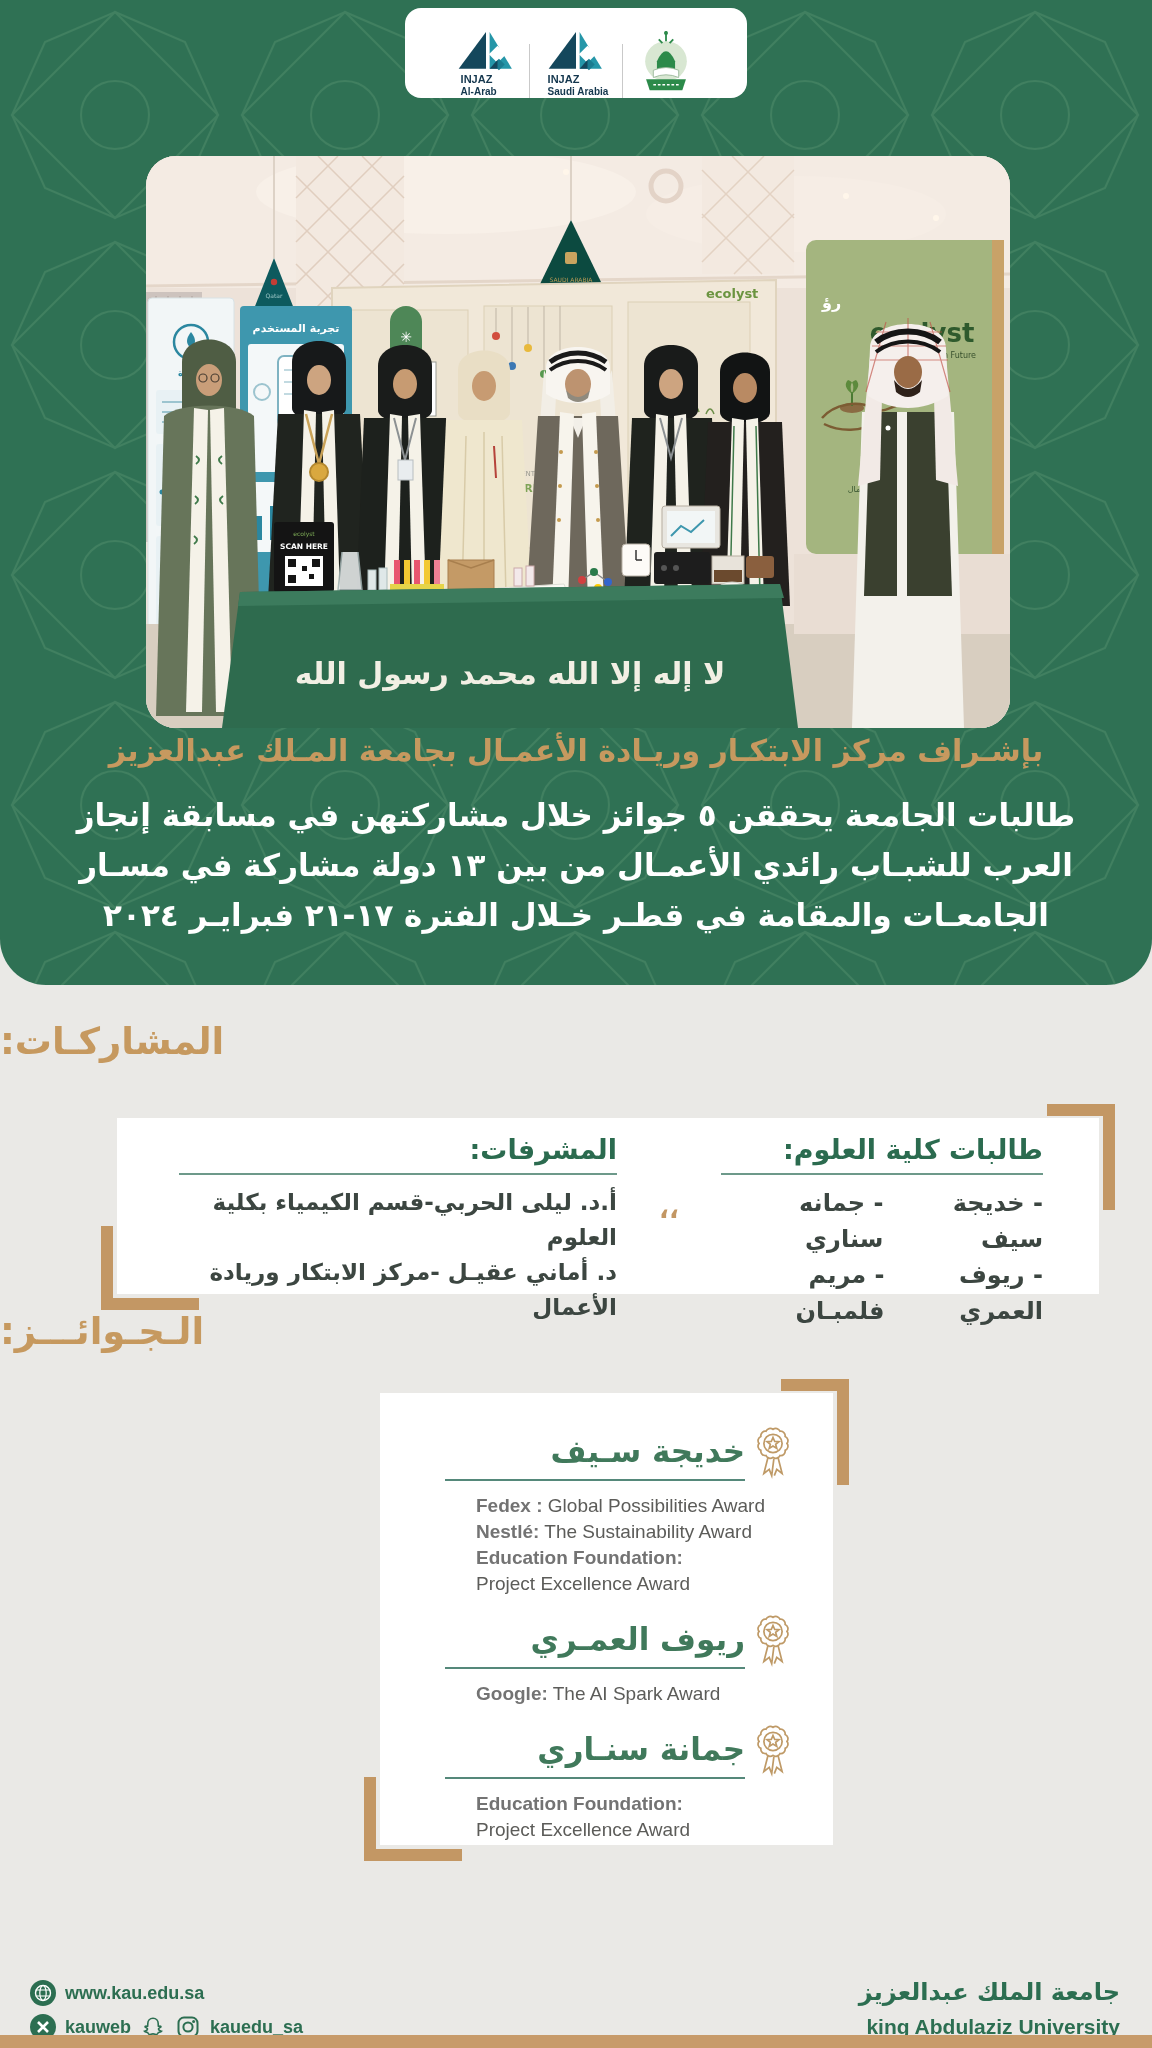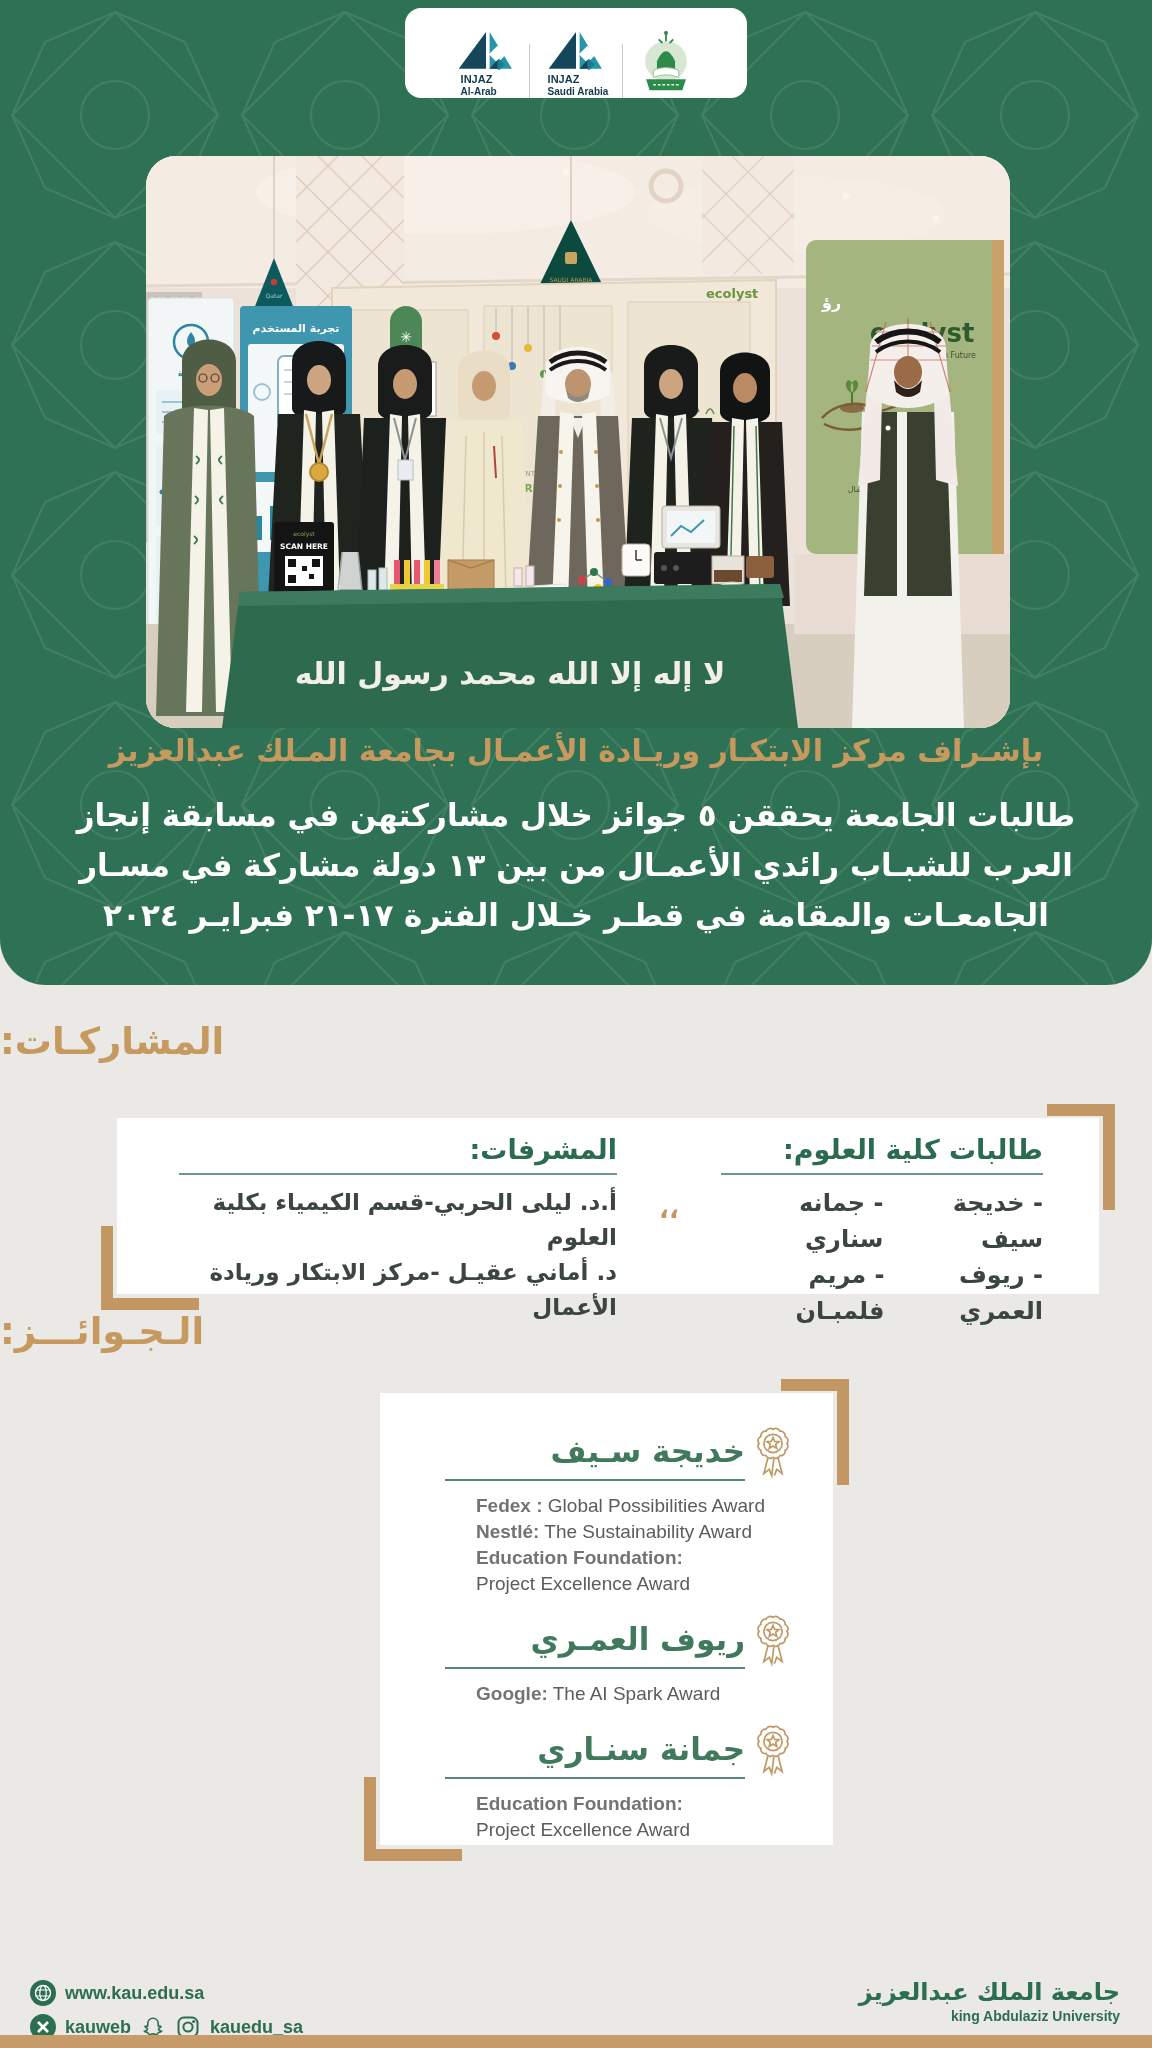--- a/index.html
+++ b/index.html
@@ -53,21 +53,21 @@
   .a-lines{margin:12px 0 14px;direction:ltr;text-align:left;
            font-family:"Liberation Sans",sans-serif;font-size:19px;line-height:26px;}
   .alabel{font-weight:bold;color:#737373;margin-left:40px;}
   .atext{color:#5C5C59;}
   
   .f-left{position:absolute;left:30px;top:1980px;color:#2C6E51;
           font-family:"Liberation Sans",sans-serif;}
   .f-row{display:flex;align-items:center;gap:9px;margin-bottom:8px;font-weight:bold;font-size:18px;}
   .f-right{position:absolute;right:32px;top:1978px;text-align:right;color:#2C6E51;}
   .f-ar{font-size:24px;font-weight:bold;direction:rtl;}
-  .f-en{font-family:"Liberation Sans",sans-serif;font-size:14px;font-weight:bold;margin-top:2px;}
+  .f-en{font-family:"Liberation Sans",sans-serif;font-size:21px;font-weight:bold;margin-top:9px;}
   .bottom-bar{position:absolute;left:0;bottom:0;width:1152px;height:13px;background:#C79B6A;}
 </style>
 </head>
 <body>
 
 <div class="canvas">
 
   <svg width="0" height="0" style="position:absolute">
     <defs>
       <symbol id="injaz-logo" viewBox="0 0 80 64">

